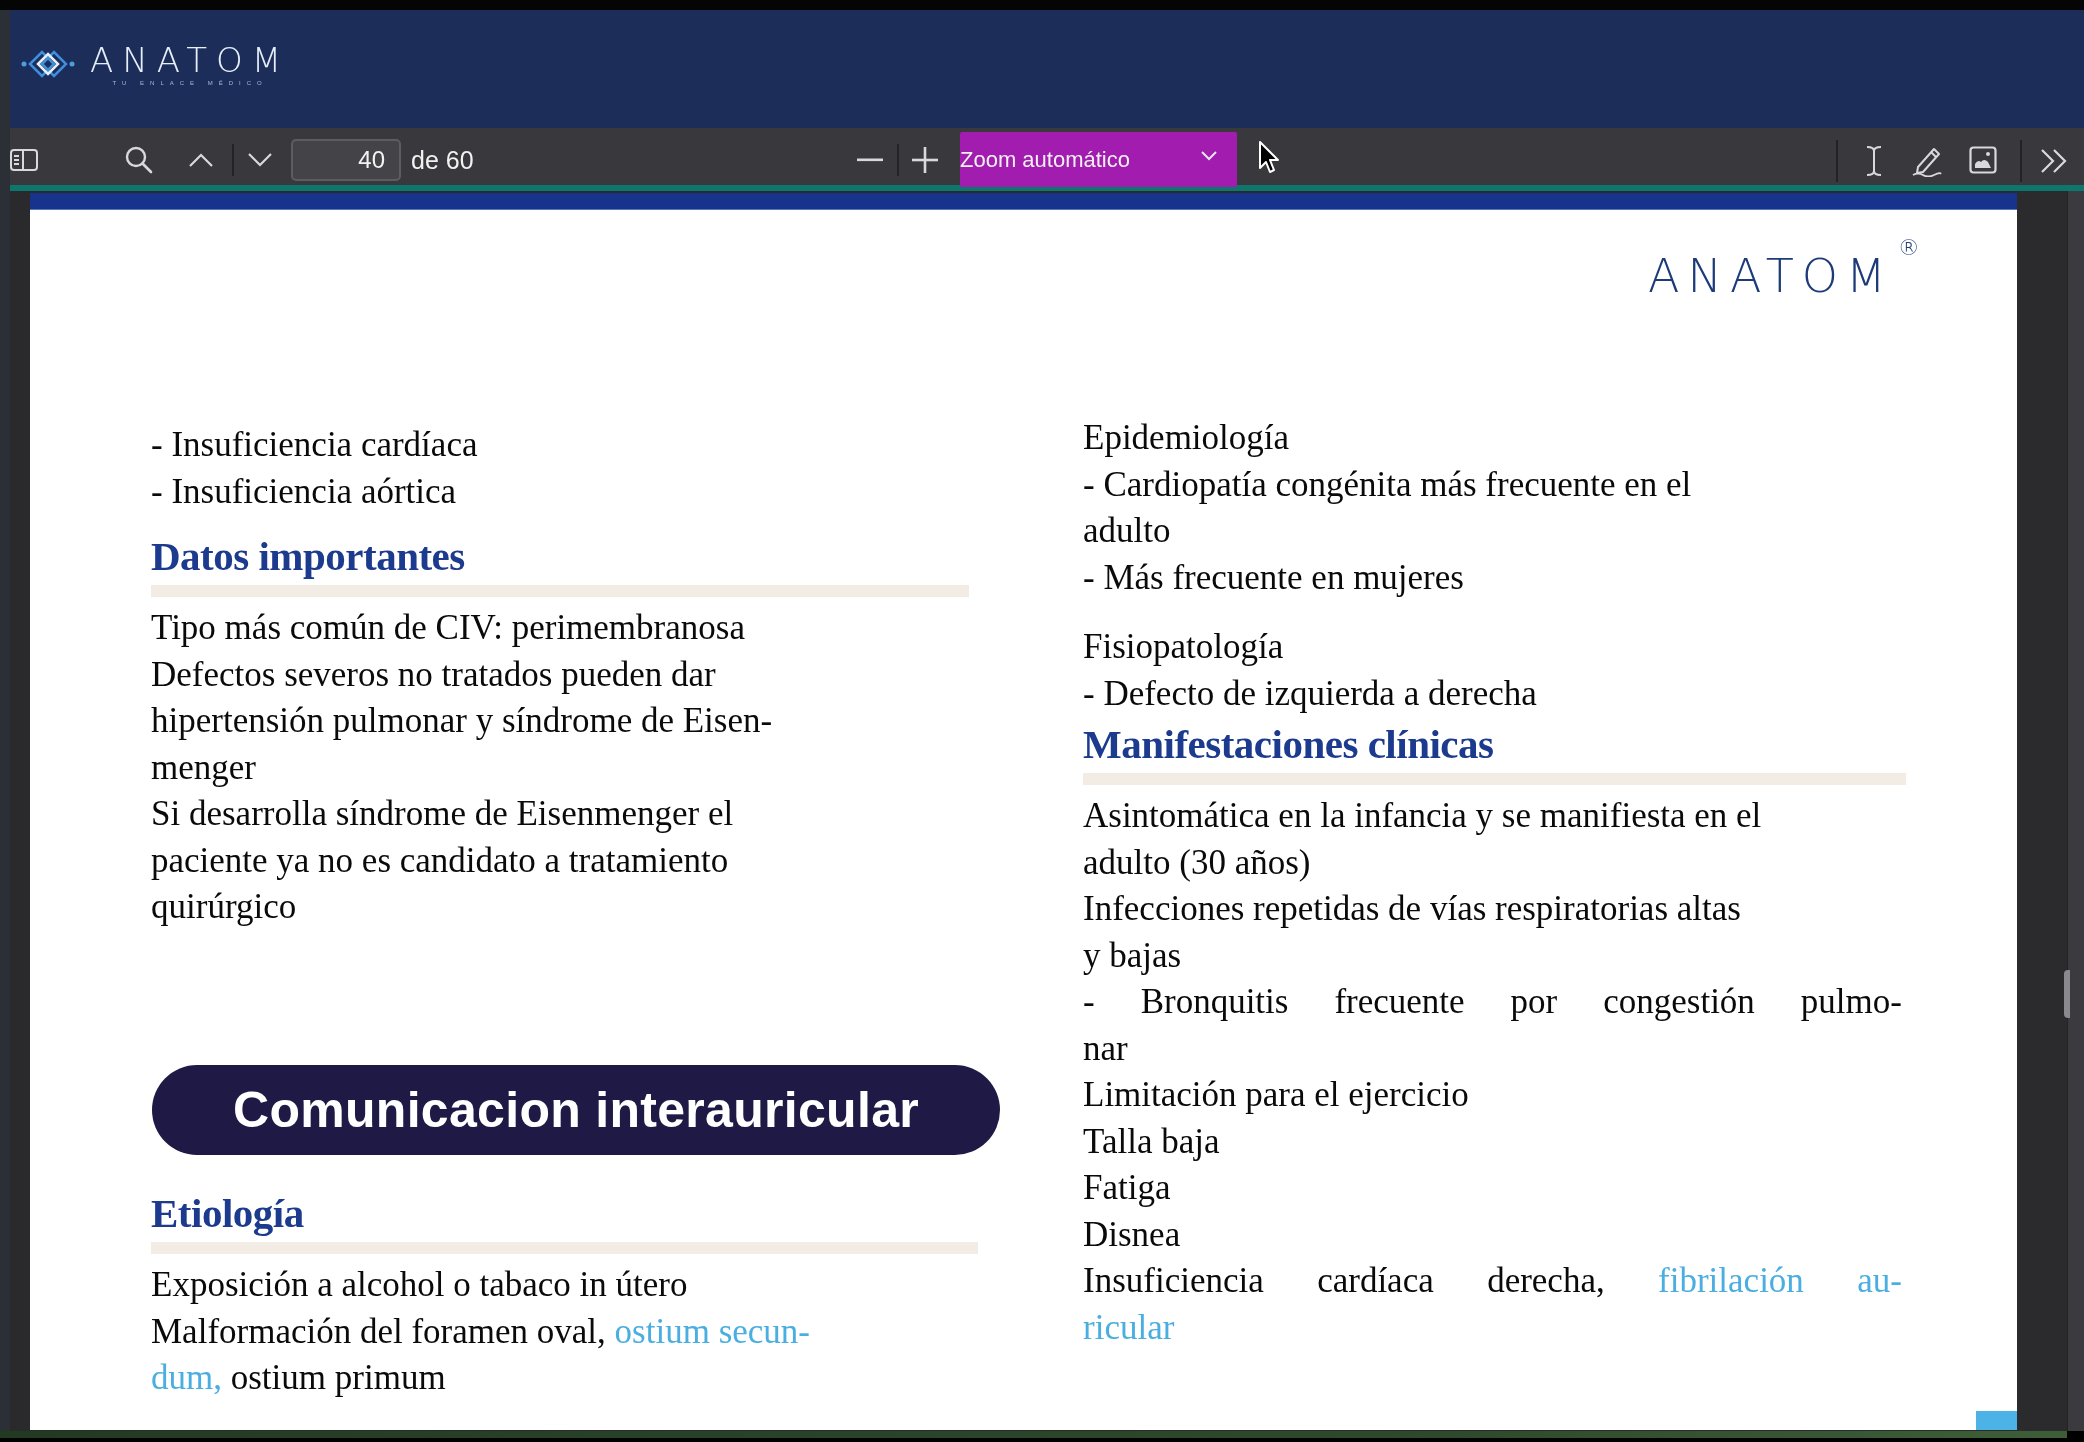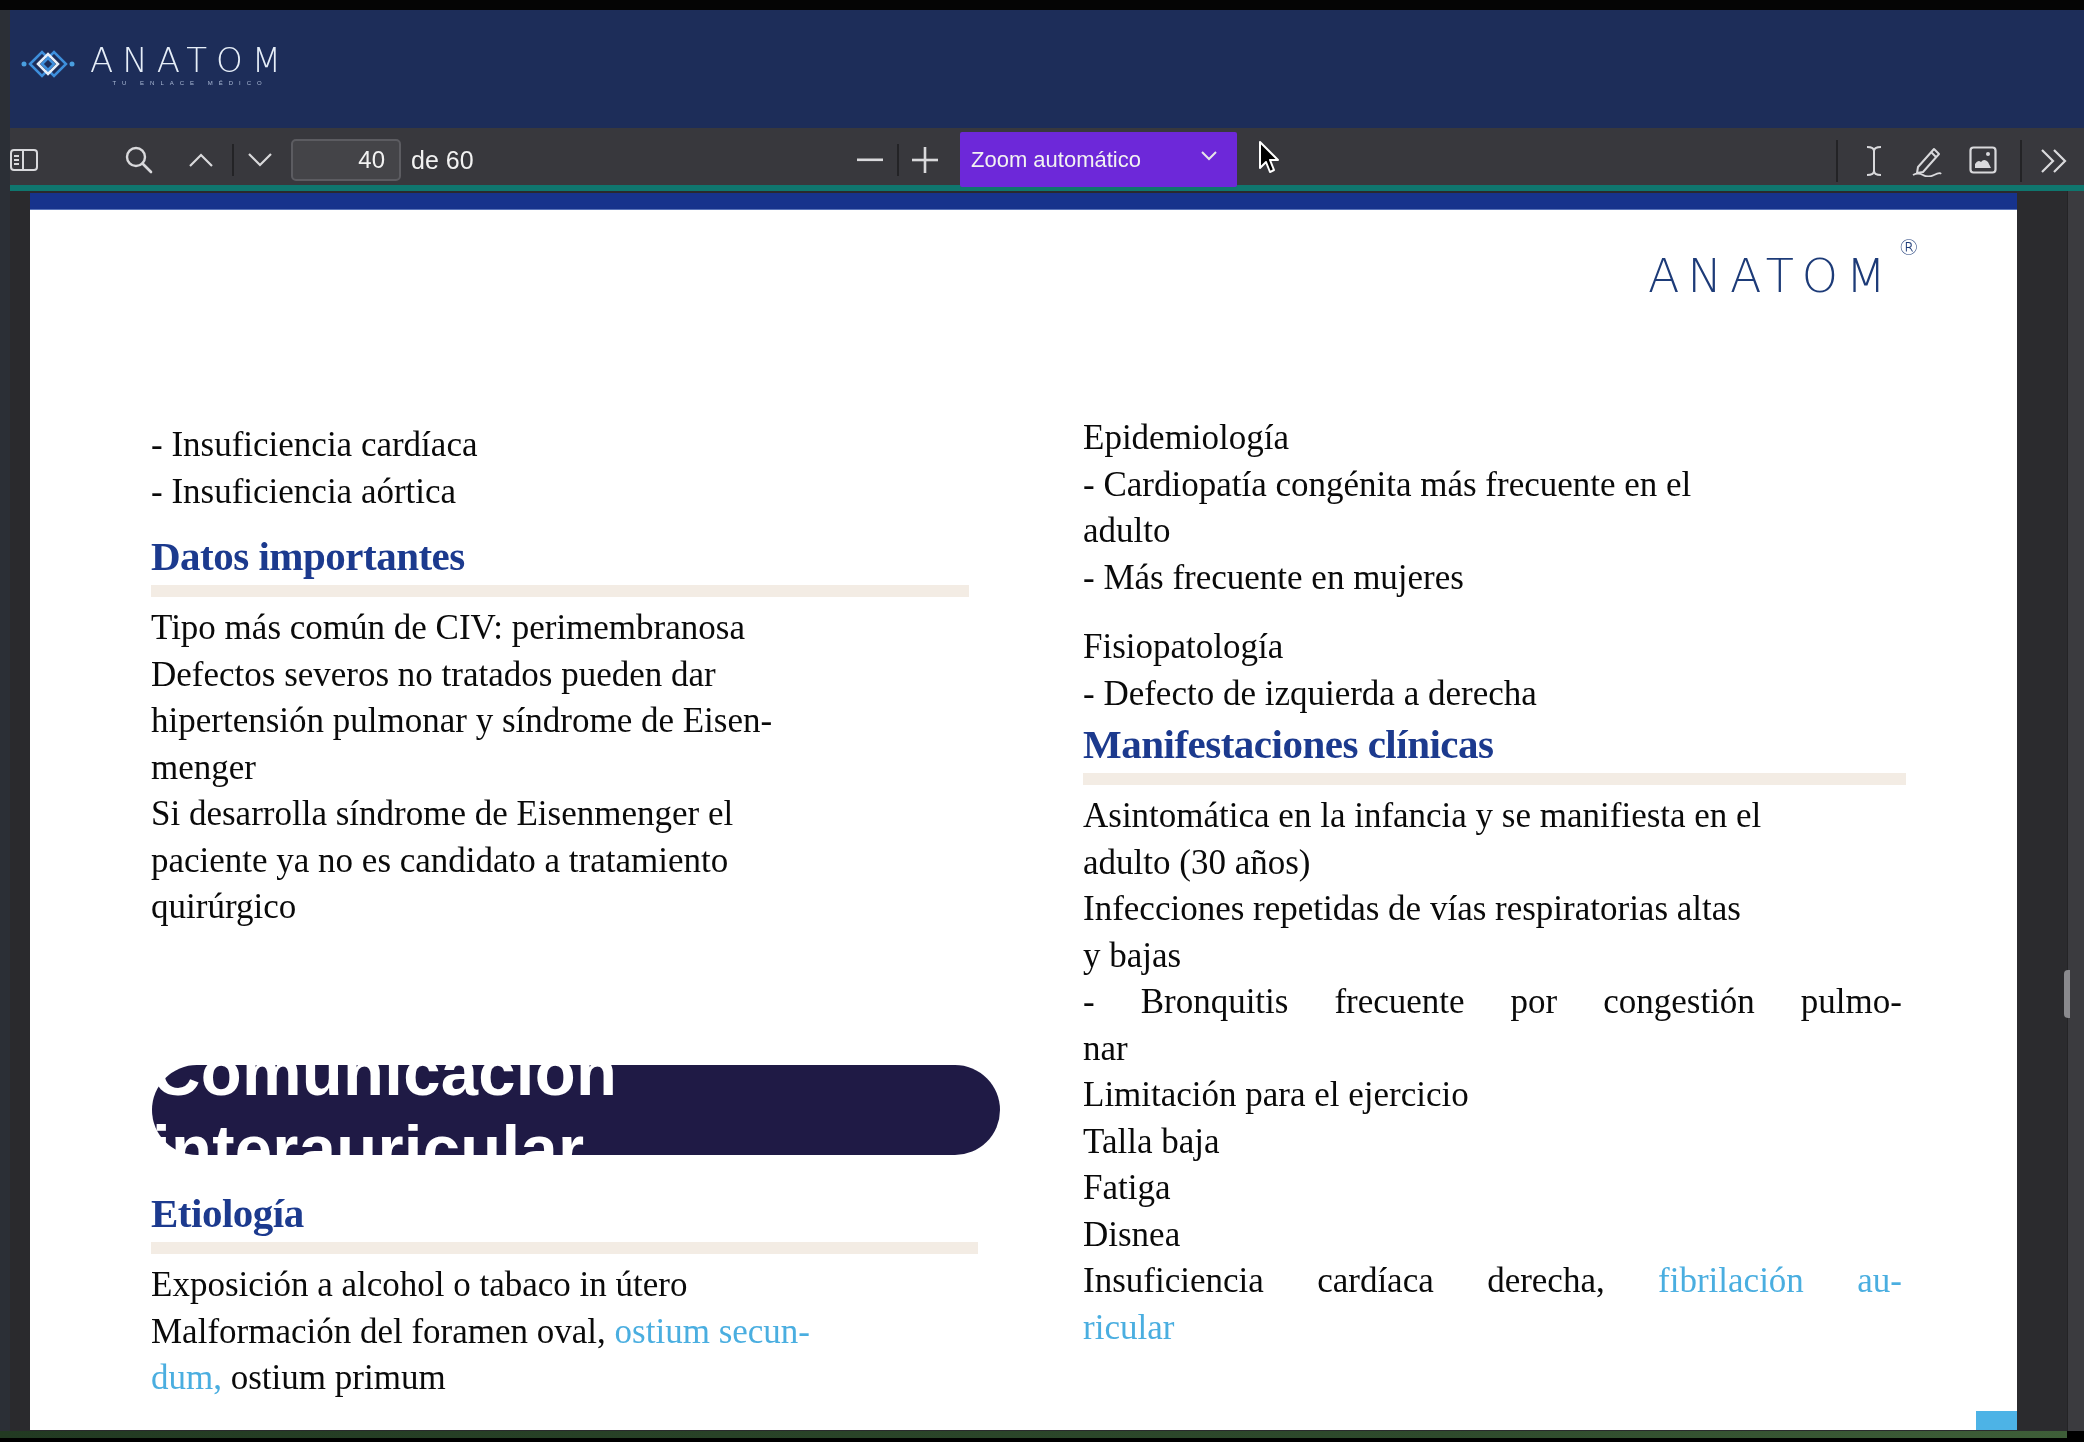--- a/index.html
+++ b/index.html
@@ -15,21 +15,21 @@
   .brand-word { margin-left: 14px; display: flex; flex-direction: column; align-items: center; }
   .brand-name { color: #e6eef8; font-size: 34px; letter-spacing: 9px; font-weight: 300; line-height: 36px; font-family: "DejaVu Sans", sans-serif; }
   .brand-tag { color: #a9b8d4; font-size: 6px; letter-spacing: 6px; margin-top: 2px; }
 
   .toolbar { position: absolute; left: 10px; top: 128px; width: 2074px; height: 63px; background: #38383d; border-bottom: 6px solid #0f766e; }
   .tb { position: absolute; display: flex; align-items: center; justify-content: center; color: #d9d9dc; }
   .tb svg { display: block; }
   .tb-divider { position: absolute; width: 2px; background: #232326; }
   .page-input { position: absolute; left: 281px; top: 11px; width: 110px; height: 42px; background: #444448; border: 2px solid #5c5c61; border-radius: 5px; color: #f2f2f2; font-size: 24px; text-align: right; padding-right: 14px; line-height: 38px; font-family: "Liberation Sans", sans-serif; }
   .page-total { position: absolute; left: 401px; top: 14px; color: #f2f2f2; font-size: 25px; line-height: 36px; }
-  .zoom-select { position: absolute; left: 950px; top: 4px; width: 277px; height: 55px; background: #6d28d9; border-radius: 2px; color: #f2f2f2; font-size: 22px; display: flex; align-items: center; padding-left: 11px; }
+  .zoom-select { position: absolute; left: 950px; top: 4px; width: 277px; height: 55px; background: #a21caf; border-radius: 2px; color: #f2f2f2; font-size: 22px; display: flex; align-items: center; padding-left: 0; }
   .zoom-select .chev { position: absolute; right: 18px; top: 17px; }
   .cursor { position: absolute; left: 1258px; top: 140px; }
 
   .viewer { position: absolute; left: 10px; top: 191px; width: 2074px; height: 1240px; background: #2a2a2d; }
   .gutter-right { position: absolute; left: 2017px; top: 191px; width: 50px; height: 1240px; background: #2b2b2e; }
   .scroll-track { position: absolute; left: 2067px; top: 191px; width: 17px; height: 1240px; background: #3b3b3f; border-left: 1px solid #242426; }
   .scroll-thumb { position: absolute; left: 2064px; top: 970px; width: 6px; height: 48px; background: #8a8a8e; border-radius: 4px 0 0 4px; }
 
   .page { position: absolute; left: 30px; top: 193px; width: 1987px; height: 1237px; background: #ffffff; overflow: hidden; }
   .page-strip { position: absolute; left: 0; top: 0; width: 100%; height: 17px; background: #17338c; border-bottom: 1px solid #5a74b8; }
@@ -40,21 +40,21 @@
   .col { position: absolute; font-size: 35px; line-height: 46.5px; color: #0a0a0a; font-family: Liberation Serif, serif; }
   .col-left { left: 121px; width: 850px; }
   .col-right { left: 1053px; width: 860px; }
   .line { white-space: nowrap; }
   .line.just { display: flex; justify-content: space-between; width: 819px; }
   .accent { color: #4aaee0; }
 
   .section-title { color: #1c3a8e; font-weight: bold; font-size: 41px; line-height: 50px; letter-spacing: -0.5px; }
   .section-rule { height: 12px; background: #f3ece4; margin-top: 4px; margin-bottom: 8px; }
 
-  .pill { position: absolute; left: 122px; top: 872px; width: 848px; height: 90px; background: #1f1a45; border-radius: 45px; color: #fff; font-weight: bold; font-size: 67px; display: flex; align-items: center; justify-content: center; letter-spacing: 0.3px; }
+  .pill { position: absolute; left: 122px; top: 872px; width: 848px; height: 90px; background: #1f1a45; border-radius: 45px; color: #fff; font-weight: bold; font-size: 50px; display: flex; align-items: center; justify-content: center; letter-spacing: 0.3px; }
 
   .bottom-band { position: absolute; left: 0; top: 1431px; width: 2067px; height: 11px; background: linear-gradient(90deg, #223a22, #2e4a2c 70%, #3e5e38); }
   .bottom-black { position: absolute; left: 0; top: 1438px; width: 2084px; height: 4px; background: #000; }
 </style>
 </head>
 <body>
 
 <div class="topbar"></div>
 <div class="left-sliver"></div>
 

